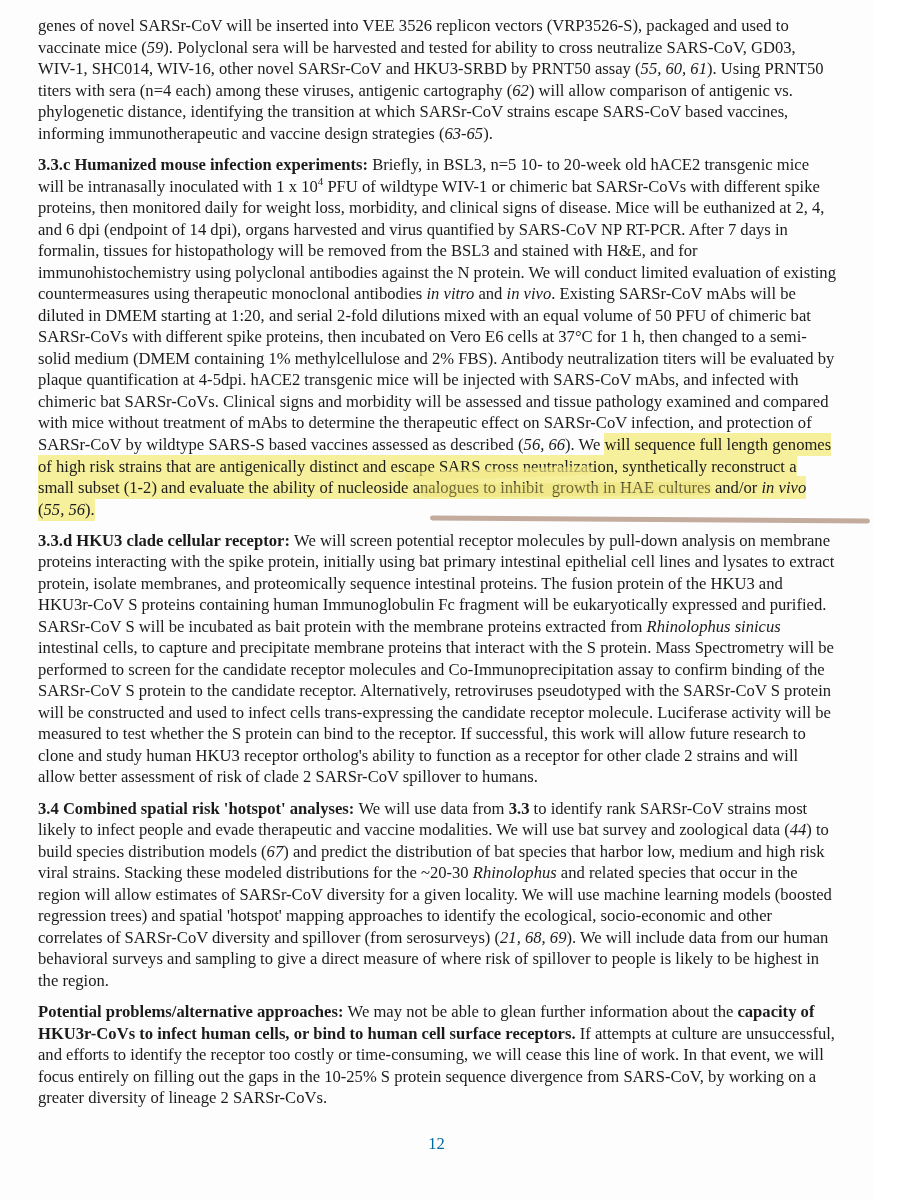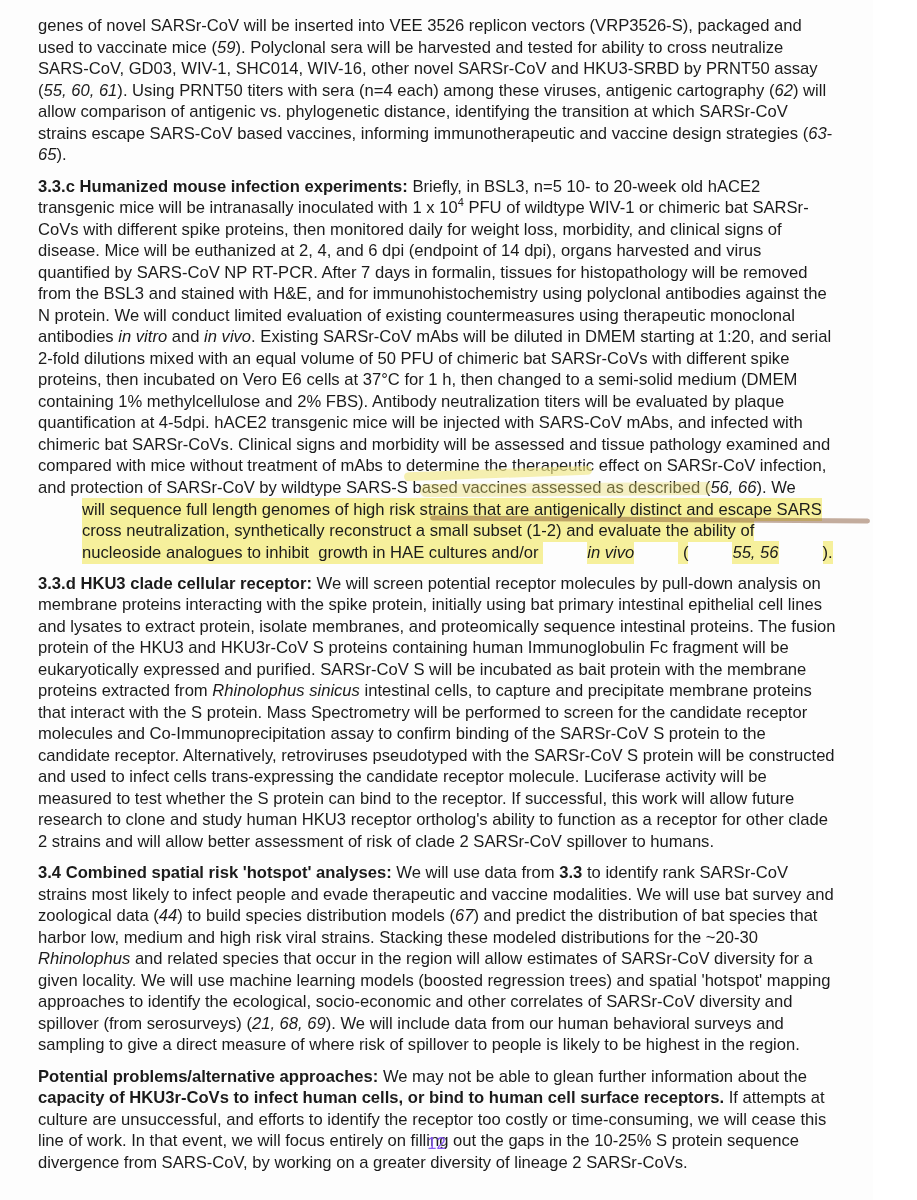--- a/index.html
+++ b/index.html
@@ -4,43 +4,42 @@
 <style>
   html, body { margin: 0; padding: 0; background: #ffffff; }
   .page {
     position: relative;
     width: 873px;
     height: 1200px;
     box-sizing: border-box;
     padding: 15px 37px 0 38px;
     background: #fdfdfd;
     color: #1b1b1b;
-    font-family: Liberation Sans, sans-serif;
+    font-family: Liberation Serif, serif;
     font-size: 16.6px;
     line-height: 21.5px;
     overflow: hidden;
   }
   .page p { margin: 0 0 10px 0; }
   .run.b { font-weight: bold; margin-top: 26px; }
   .run.i { font-style: italic; }
   .run.hl {
     background: var(--hl, #f6f09c);
     padding: 1.5px 0 2.5px 0;
     -webkit-box-decoration-break: clone;
     box-decoration-break: clone;
-    margin-left: 44px;
   }
   sup.run { font-size: 11px; line-height: 0; vertical-align: super; }
   .footer {
     position: absolute;
     left: 0; right: 0;
     bottom: 46px;
     text-align: center;
     font-size: 16.6px;
-    color: #8b5cf6;
+    color: #0369a1;
   }
   .streak {
     position: absolute;
     pointer-events: none;
     border-radius: 6px;
     z-index: 2;
   }
   #streak-start  { left: 404px; top: 469px; width: 188px; height: 9px;  background: #f1e887; opacity: .65; transform: rotate(-2deg); }
   #streak-mid    { left: 420px; top: 483px; width: 292px; height: 13px; background: #e9dd6f; opacity: .40; transform: rotate(-0.4deg); }
   #streak-under  { left: 430px; top: 517px; width: 440px; height: 4.5px; background: #7c4a28; opacity: .45; transform: rotate(0.4deg); }

